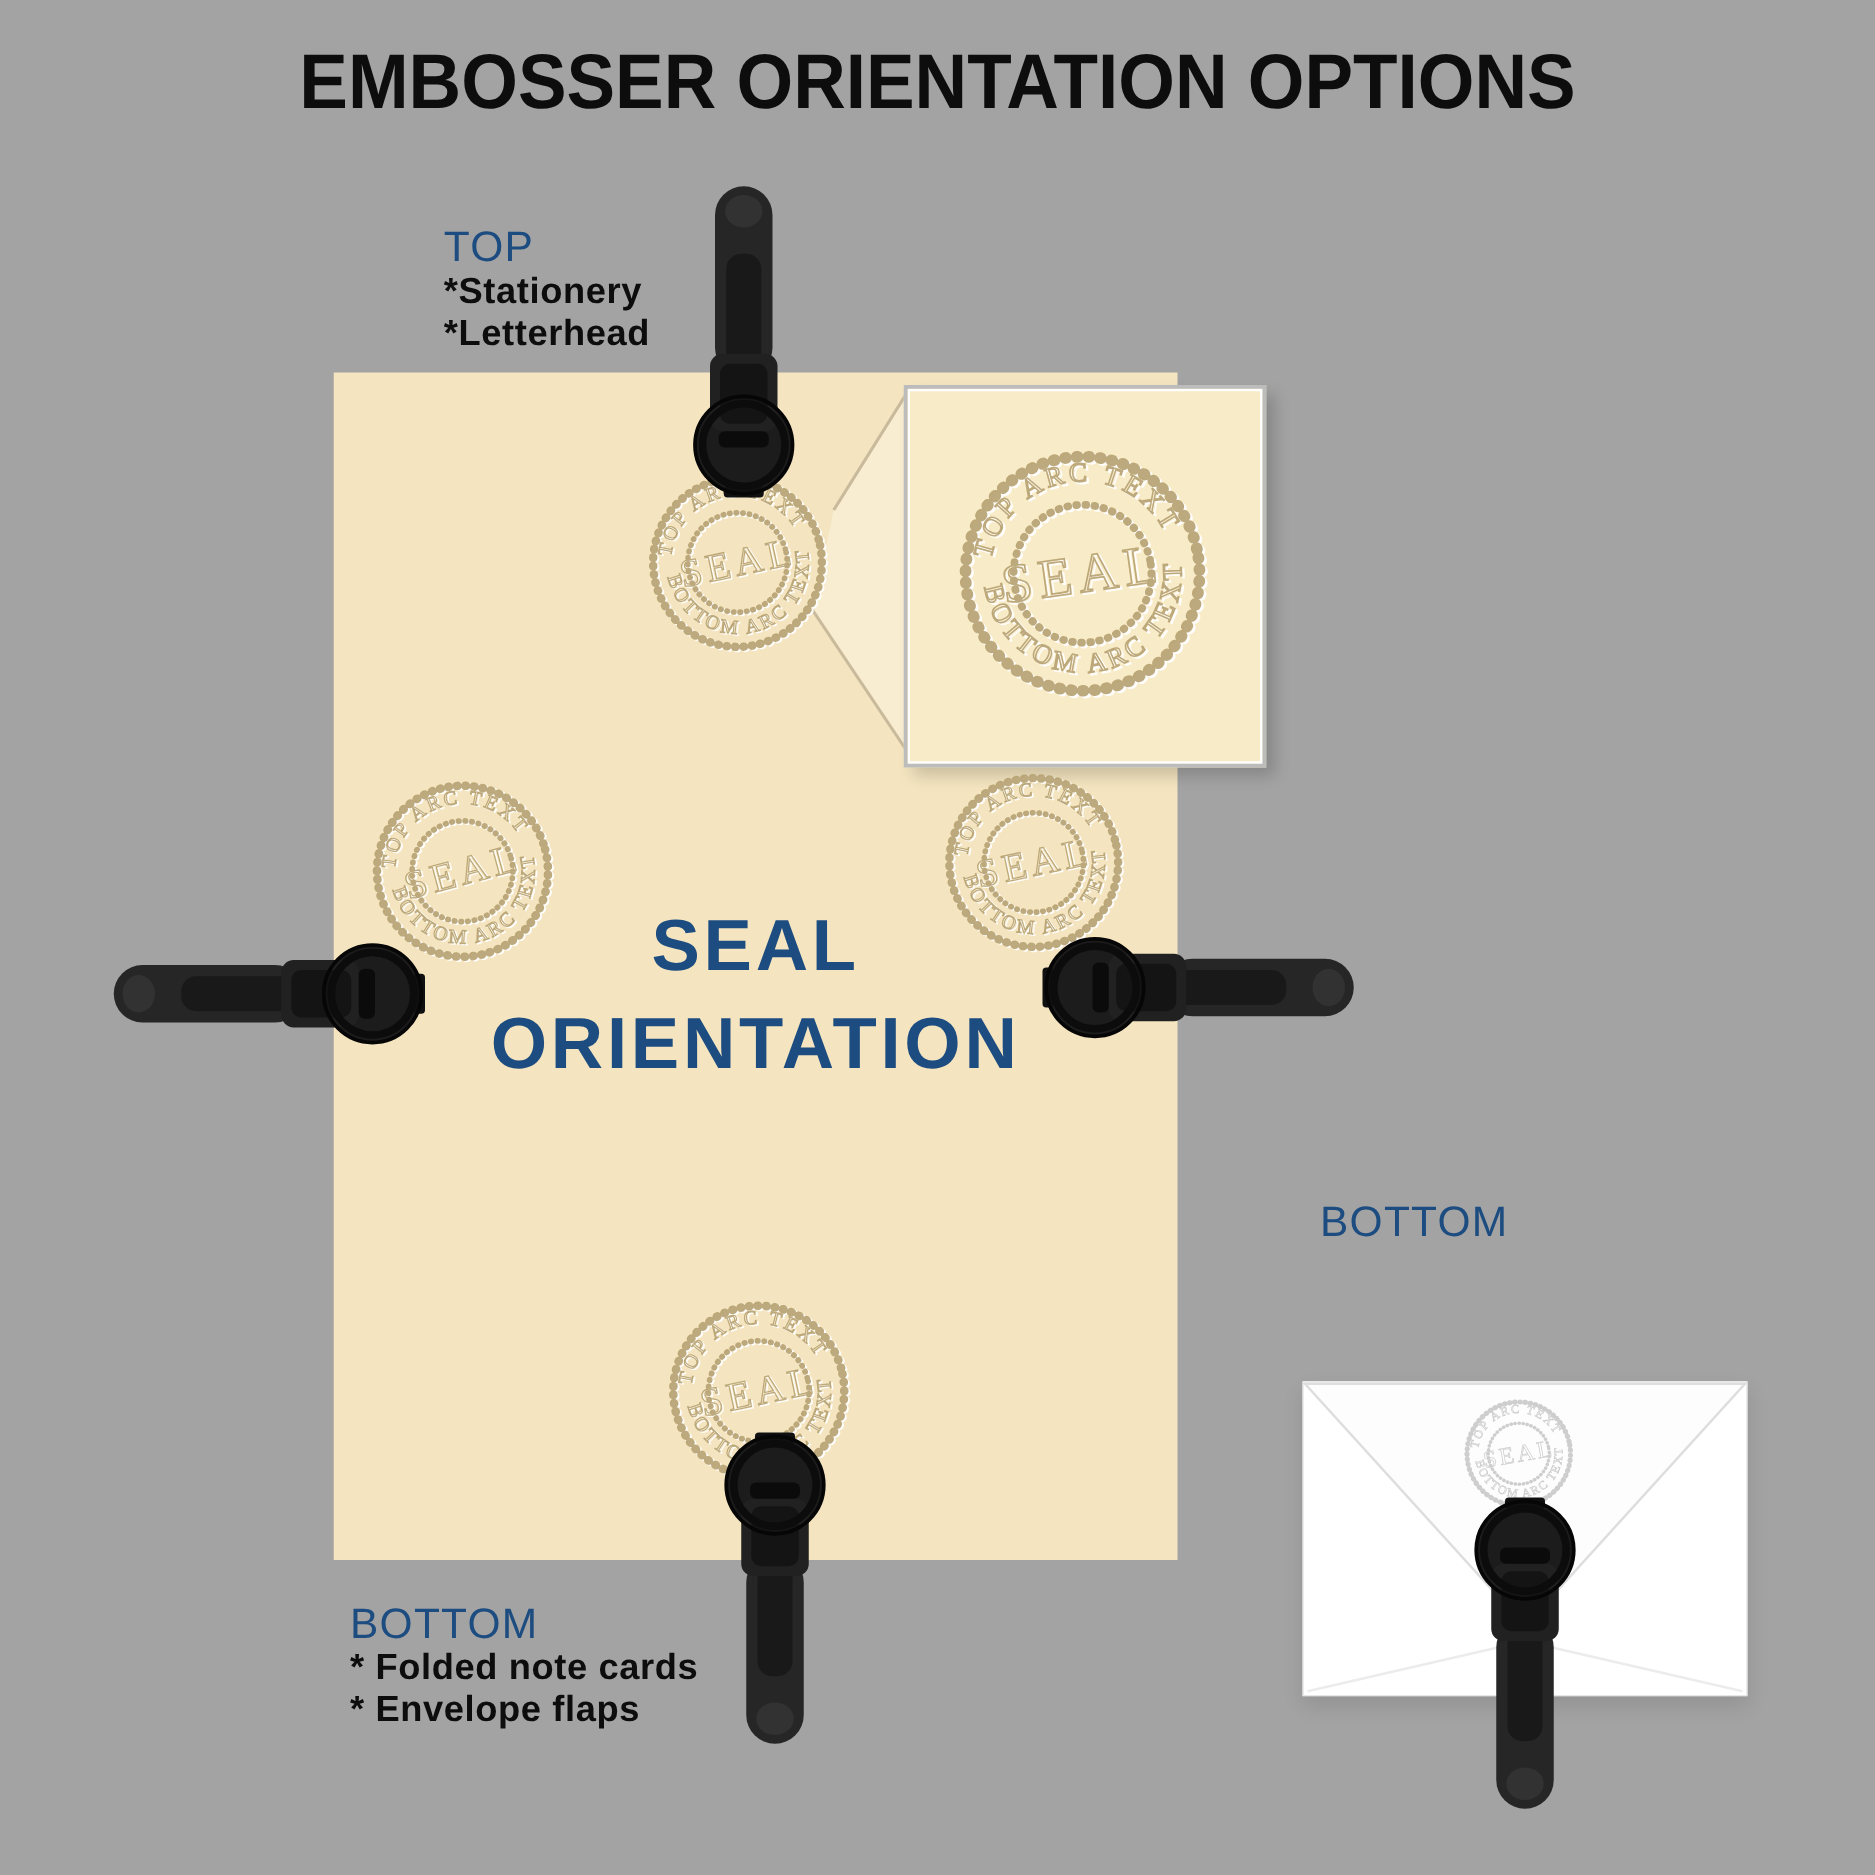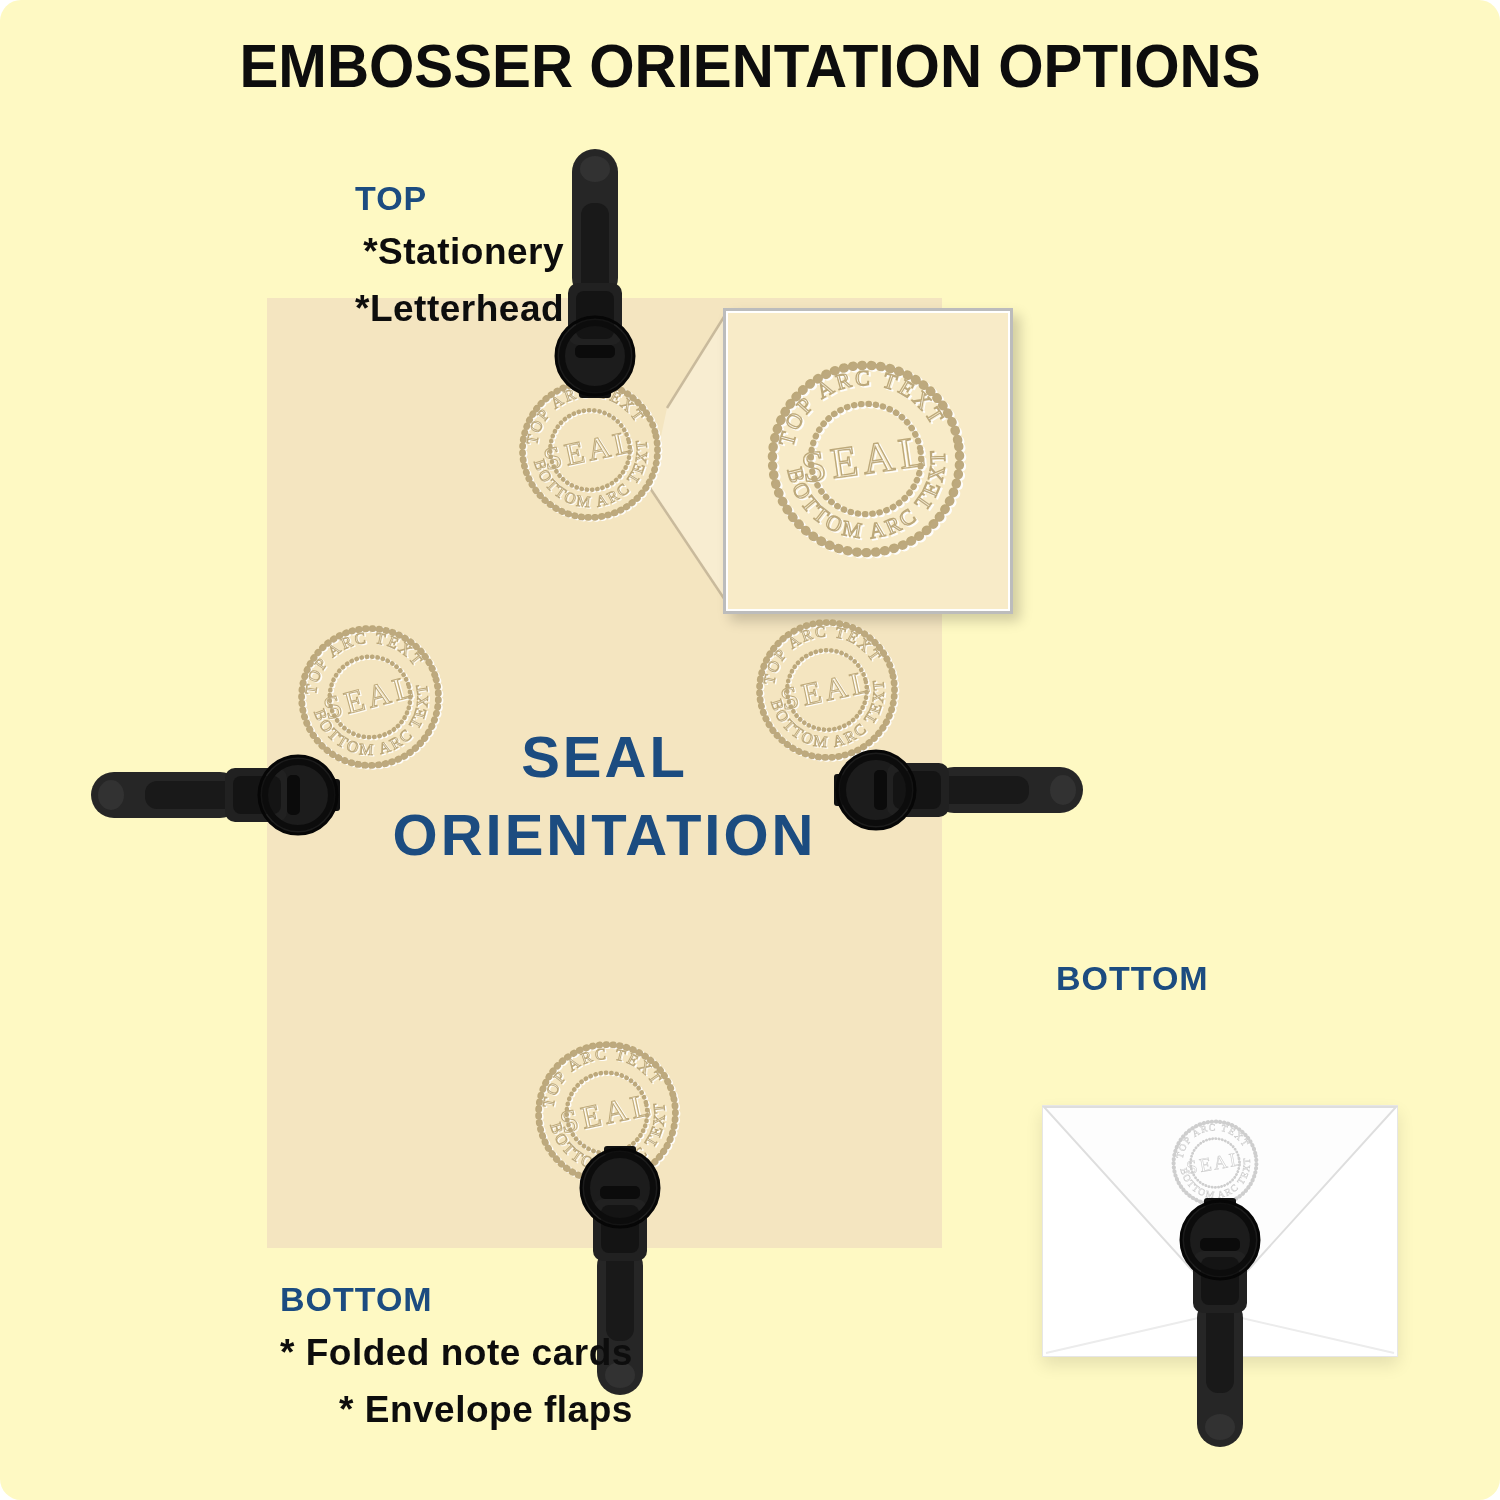--- a/index.html
+++ b/index.html
@@ -5,23 +5,22 @@
   :root{
     --accent:#1C4C80;
     --paper:#F4E5C0;
     --inset-paper:#F8EBC8;
     --emboss-tan:#B6A171;
     --emboss-gray:#C9C9C9;
     --ink:#0D0D0D;
   }
   html,body{margin:0;padding:0;background:#fff;}
   .canvas{
-    position:relative;width:1500px;height:1500px;background:#fef9c3;overflow:hidden;
+    position:relative;width:1500px;height:1500px;background:#a3a3a3;overflow:hidden;
     font-family:"Liberation Sans",sans-serif;
-    border-radius:21px;
   }
   .title{
     position:absolute;left:0;right:0;top:30px;text-align:center;
     font-size:62px;font-weight:bold;color:var(--ink);letter-spacing:0px;
     transform:scaleX(0.94);
   }
   .paper{
     position:absolute;left:267px;top:298px;width:675px;height:950px;
     background:var(--paper);
   }
@@ -38,24 +37,24 @@
   }
   .envelope{
     position:absolute;left:1042px;top:1105px;width:356px;height:252px;
     background:#ffffff;box-shadow:0 8px 16px rgba(0,0,0,0.10);
   }
   .embosser{
     position:absolute;width:120px;height:260px;transform-origin:60px 215px;
   }
   .label{position:absolute;}
   .label .head{
-    color:var(--accent);font-size:34px;font-weight:bold;letter-spacing:1px;line-height:1.1;
+    color:var(--accent);font-size:34px;font-weight:normal;letter-spacing:1px;line-height:1.1;
   }
   .label .line{
-    color:var(--ink);font-size:37px;font-weight:bold;line-height:1.16;margin-top:14px;letter-spacing:0.5px;text-align:right;
+    color:var(--ink);font-size:29px;font-weight:bold;line-height:1.16;margin-top:0;letter-spacing:0.5px;
   }
   .seal-use{color:var(--emboss-tan);}
   .seal-use.gray{color:var(--emboss-gray);}
 </style>
 </head>
 <body>
 
 <div class="canvas">
 
   <svg width="0" height="0" style="position:absolute" aria-hidden="true">

